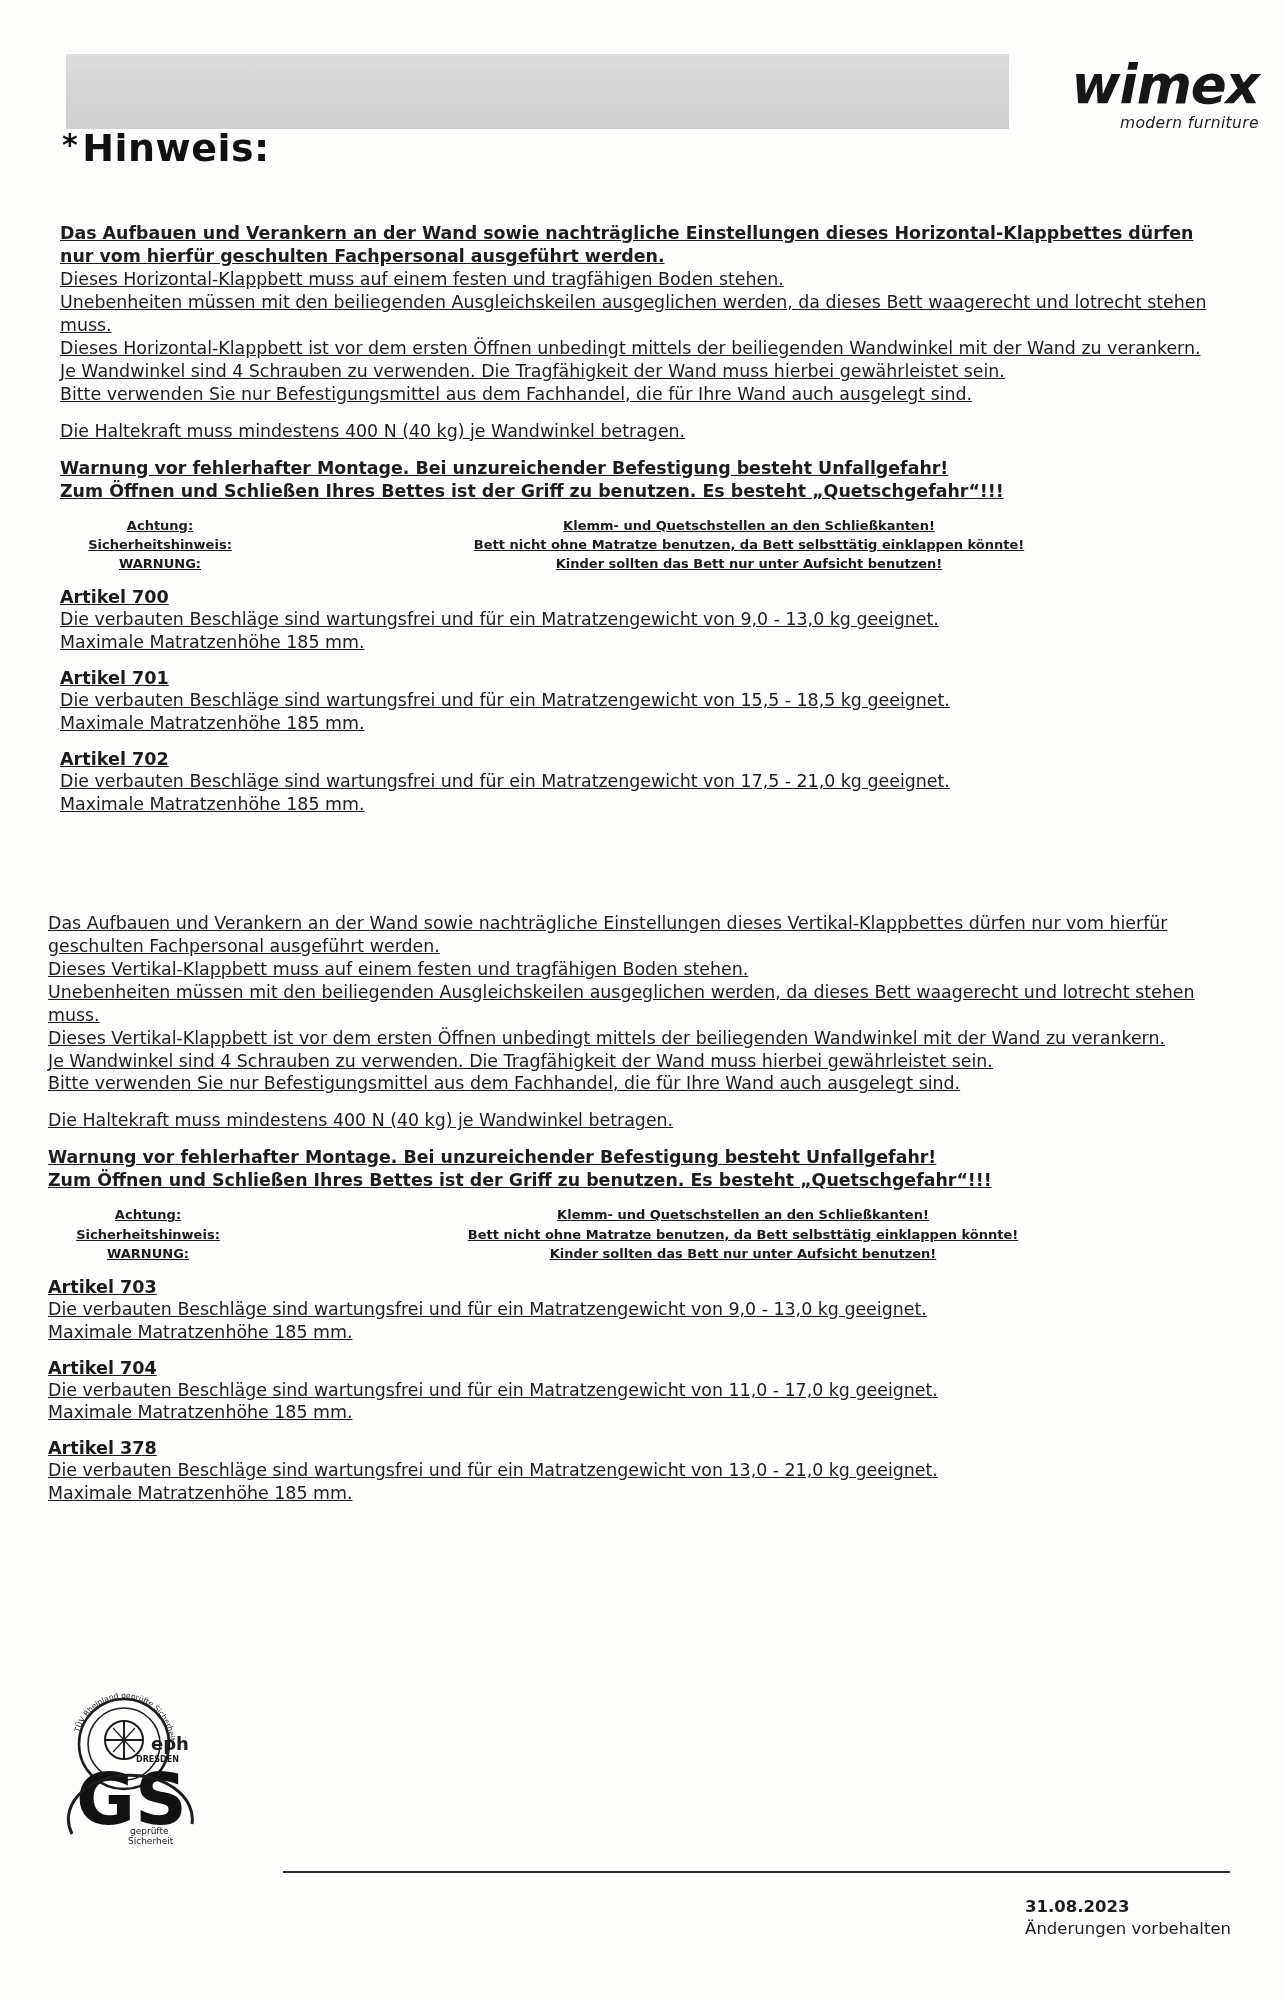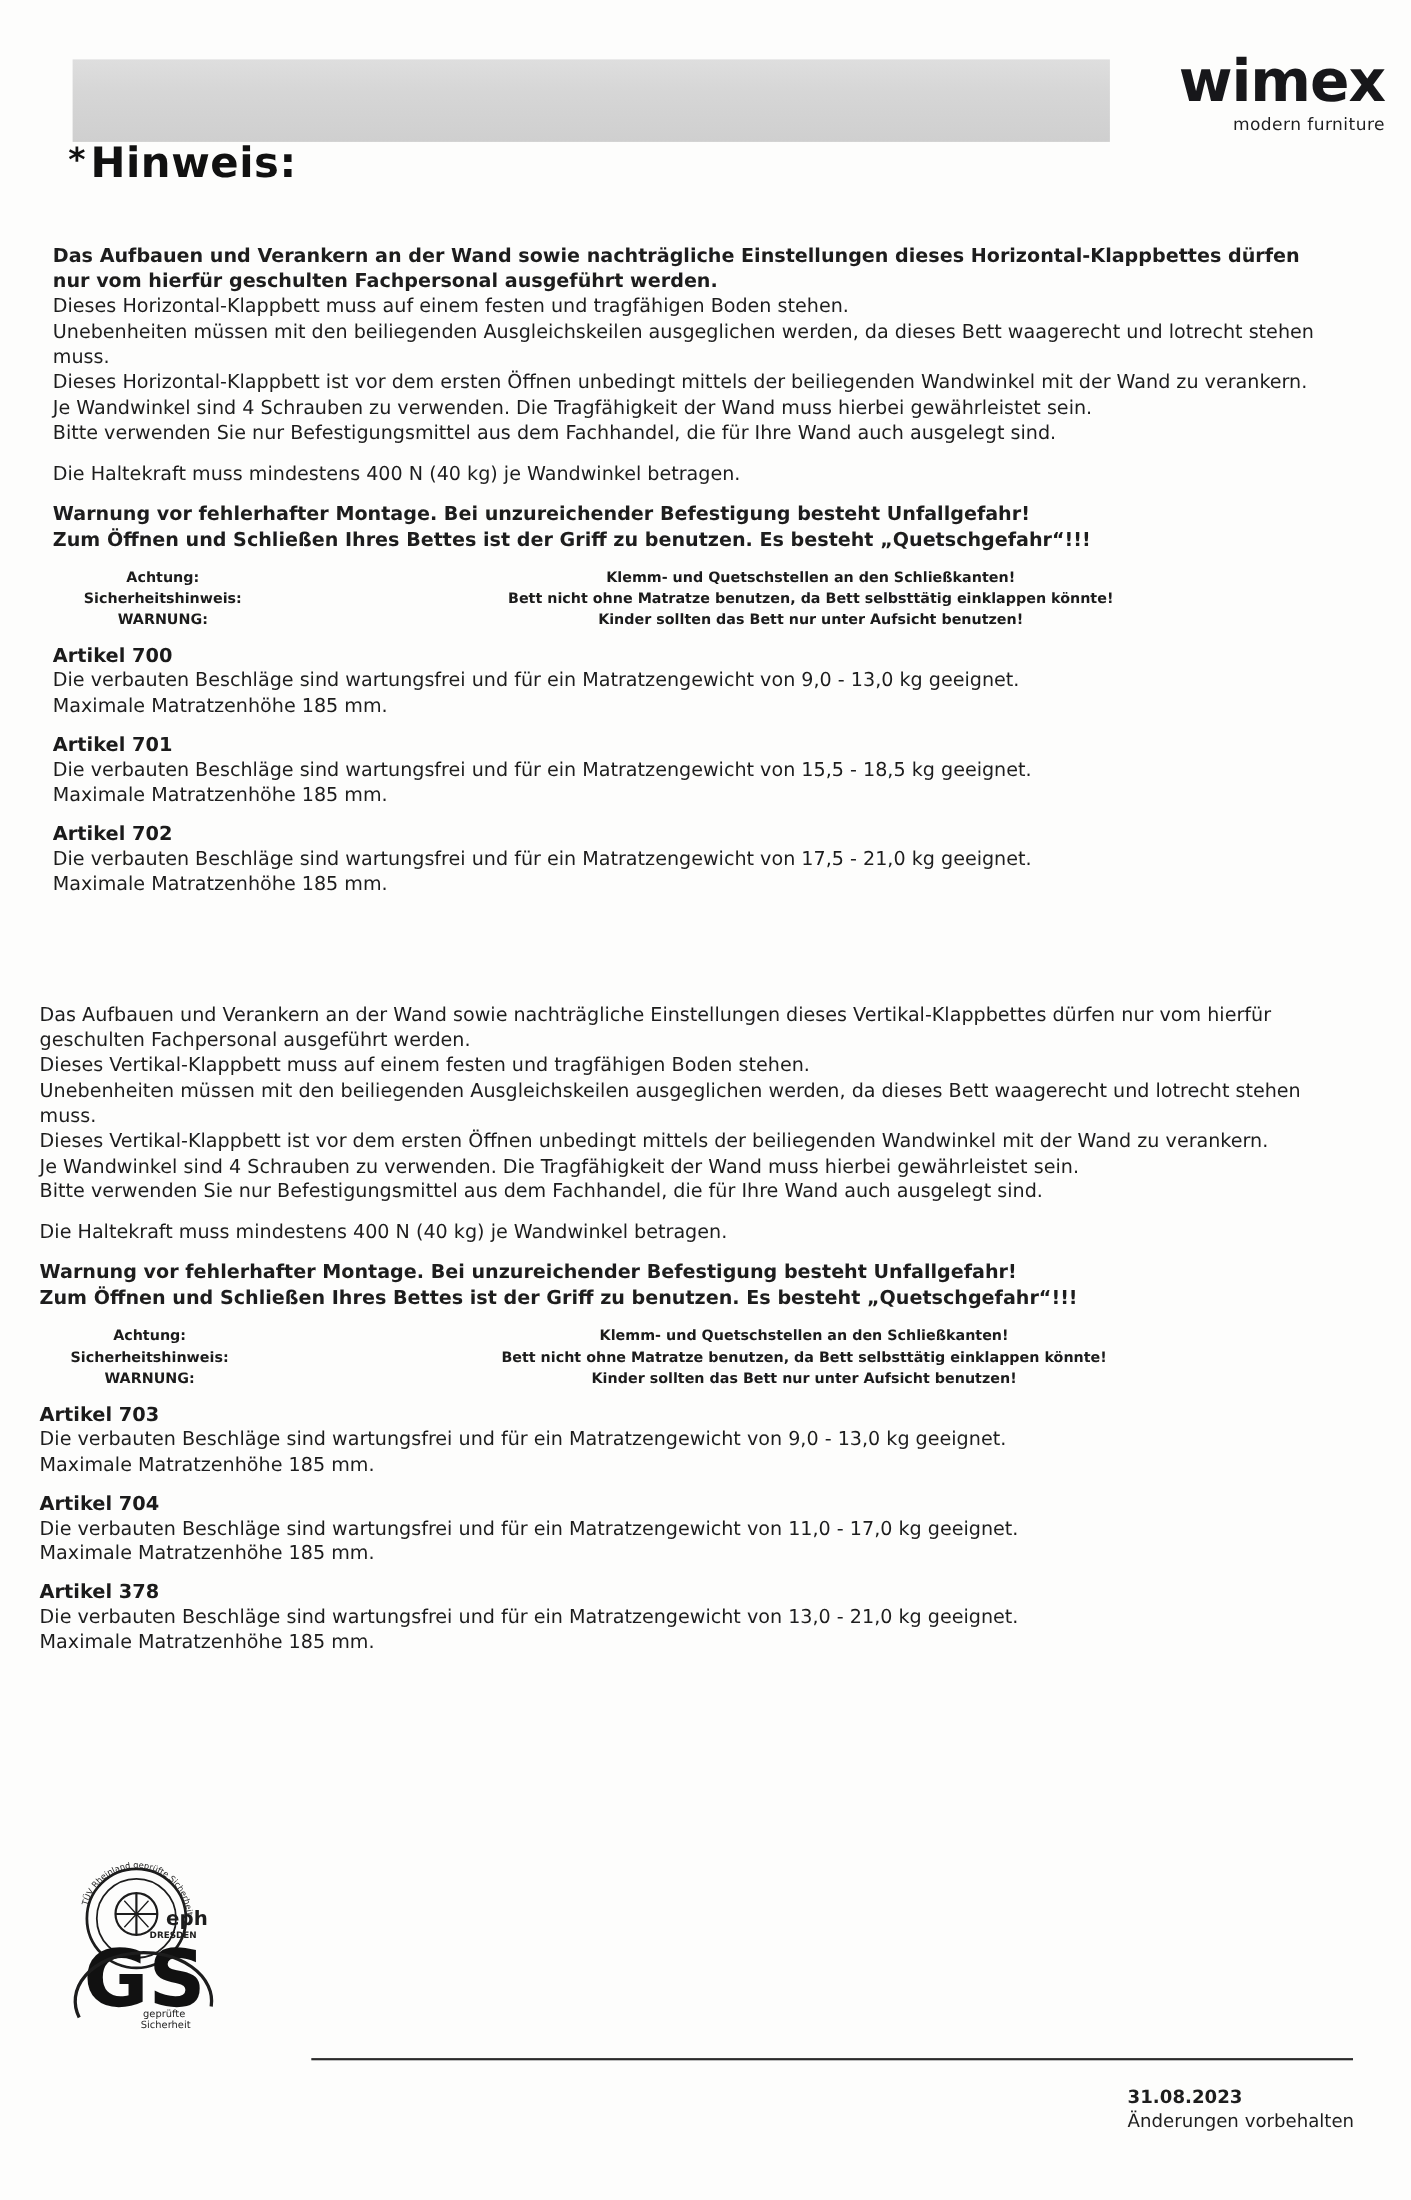--- a/index.html
+++ b/index.html
@@ -27,23 +27,24 @@
     position: absolute;
     left: 66px;
     top: 54px;
     width: 943px;
     height: 75px;
     background: linear-gradient(180deg, #dedede 0%, #d6d6d6 40%, #cfcfcf 100%);
   }
   .brand {
     position: absolute;
     right: 24px;
-    top: 48px;
+    top: 58px;
     text-align: right;
     line-height: 1;
+    font-style: italic;
   }
   .brand-name {
     font-family: "DejaVu Sans", sans-serif;
     font-weight: bold;
     font-size: 53px;
     letter-spacing: -1px;
     color: #17171a;
   }
   .brand-sub {
     font-family: "DejaVu Sans", sans-serif;
@@ -65,23 +66,24 @@
   }
   .title .star {
     font-size: 30px;
     vertical-align: 6px;
     margin-right: 4px;
   }
 
   
   .content {
     position: absolute;
-    left: 48px;
+    left: 60px;
     top: 222px;
     width: 1170px;
+    text-decoration: underline;
   }
   .section {
     margin-bottom: 0;
   }
   p {
     margin: 0;
     font-size: 17.4px;
     line-height: 1.32;
     color: #1d1d1d;
   }

